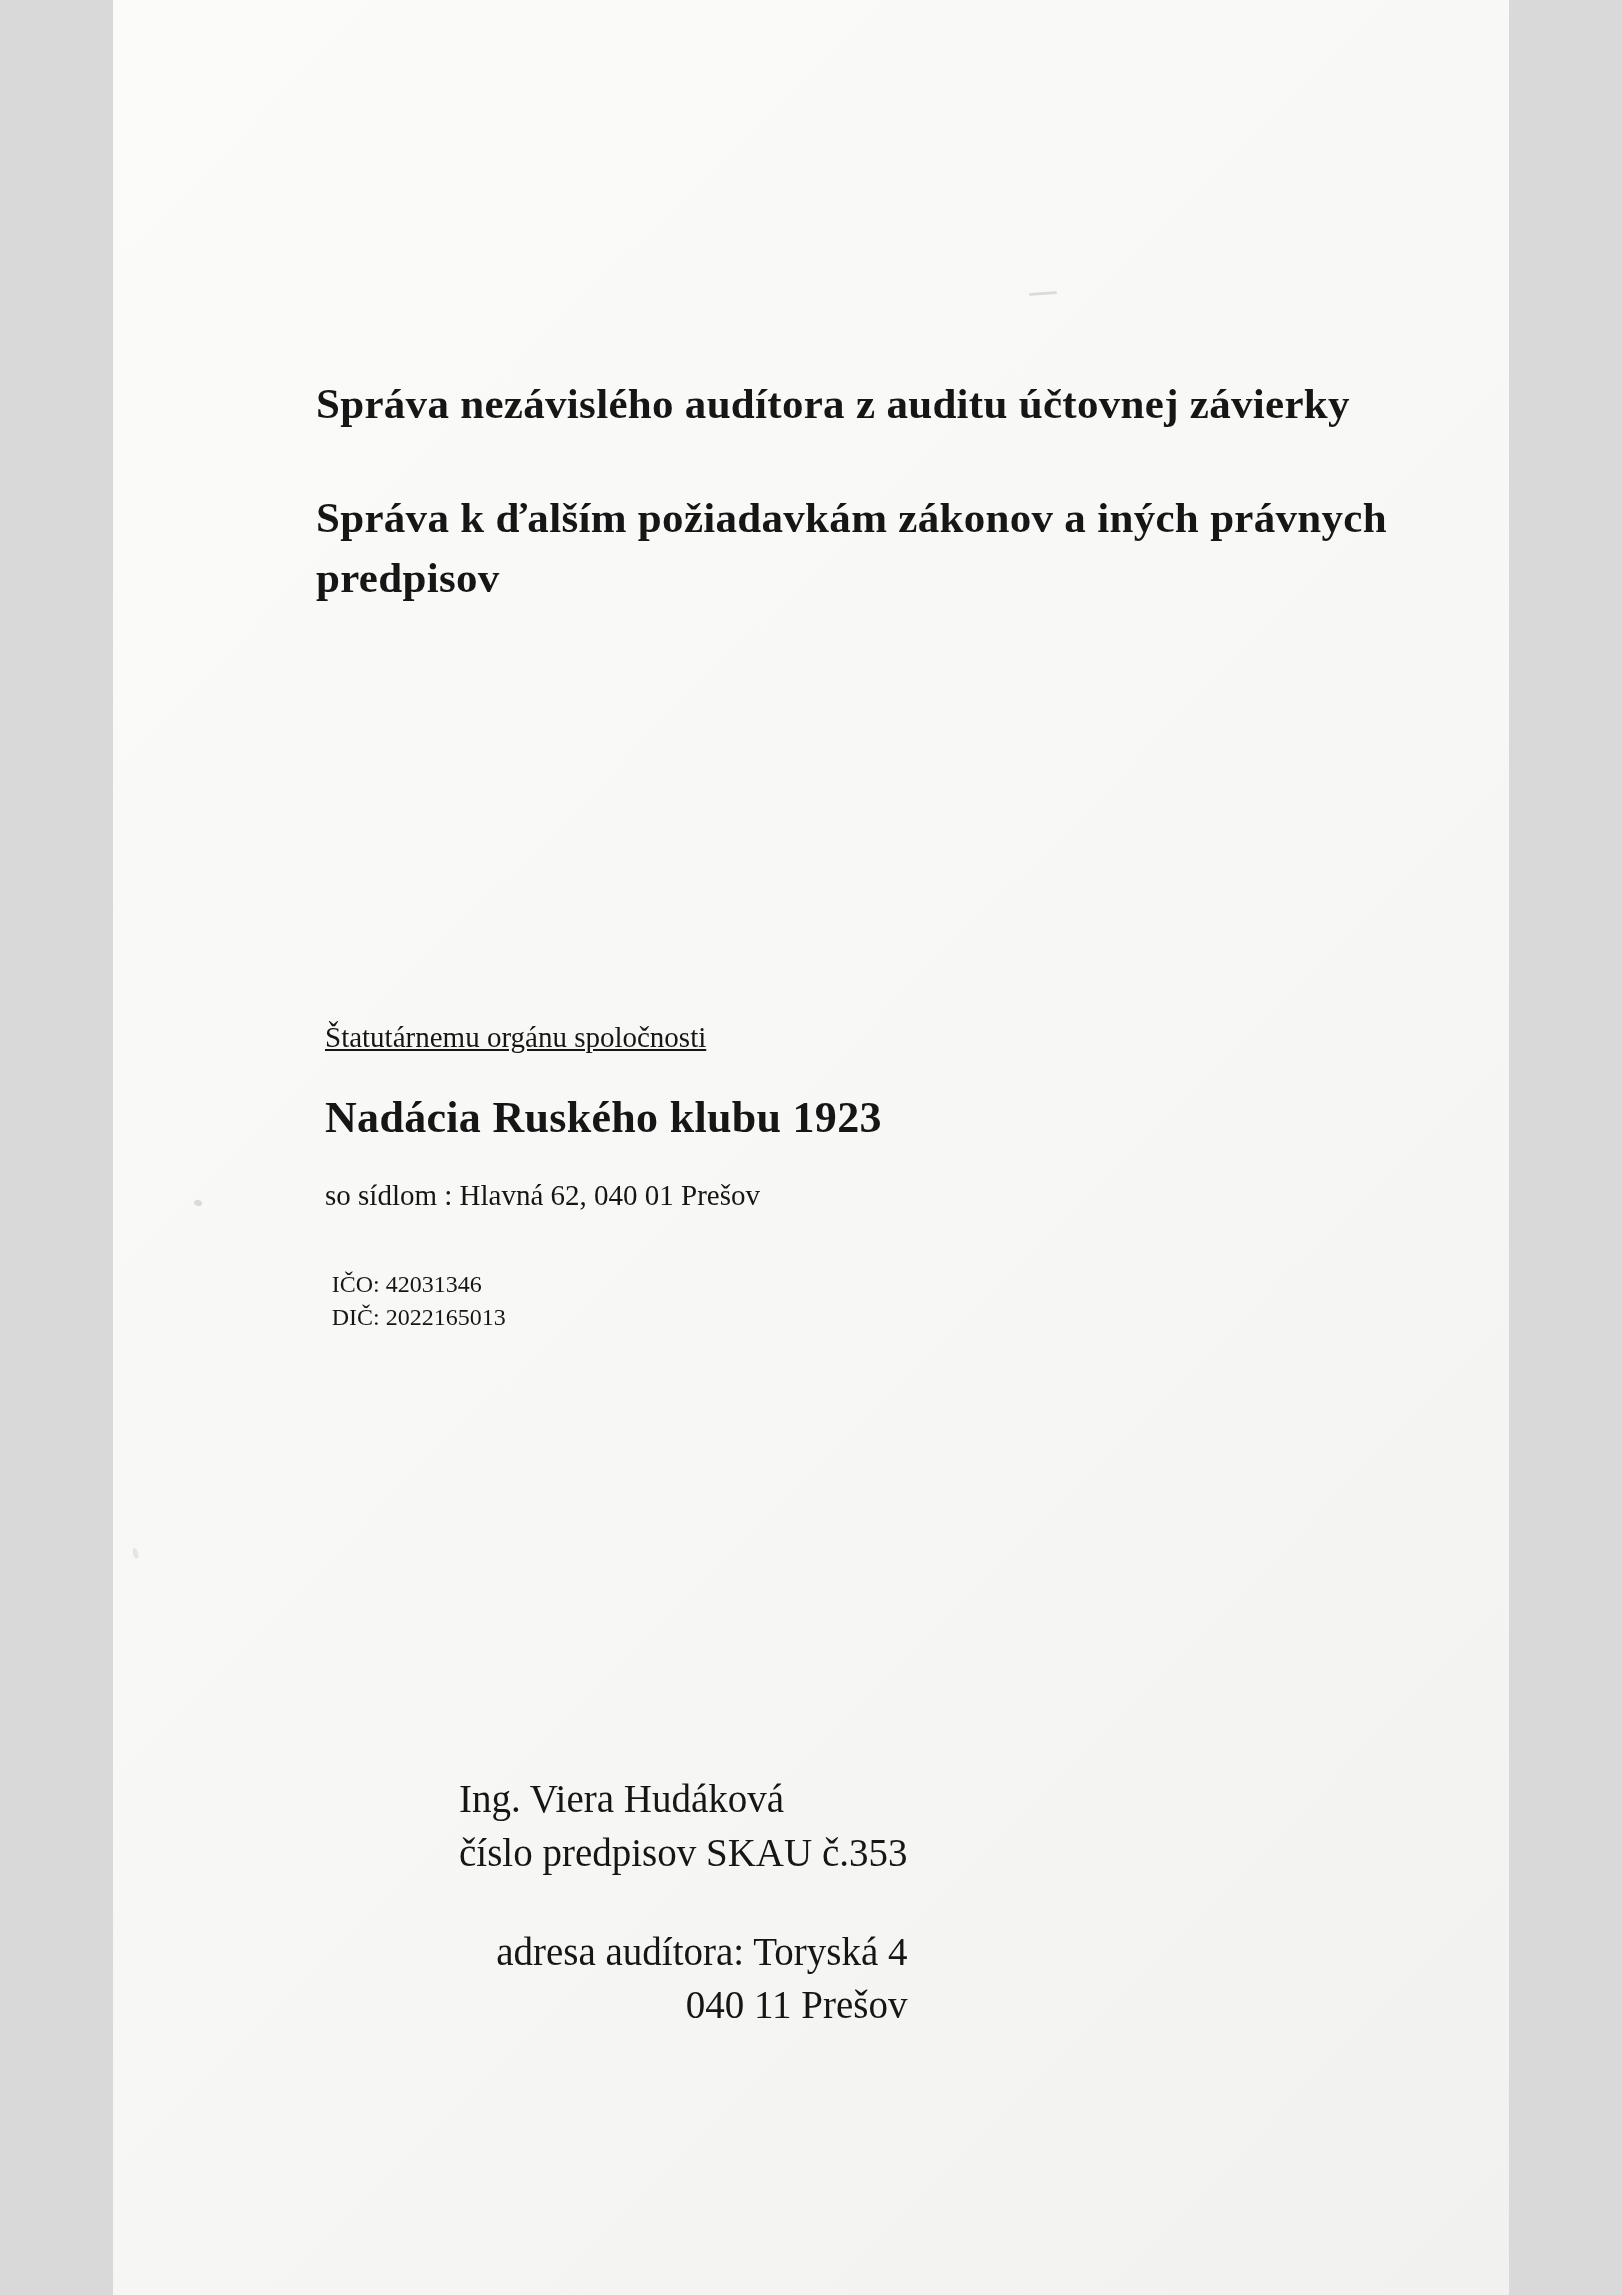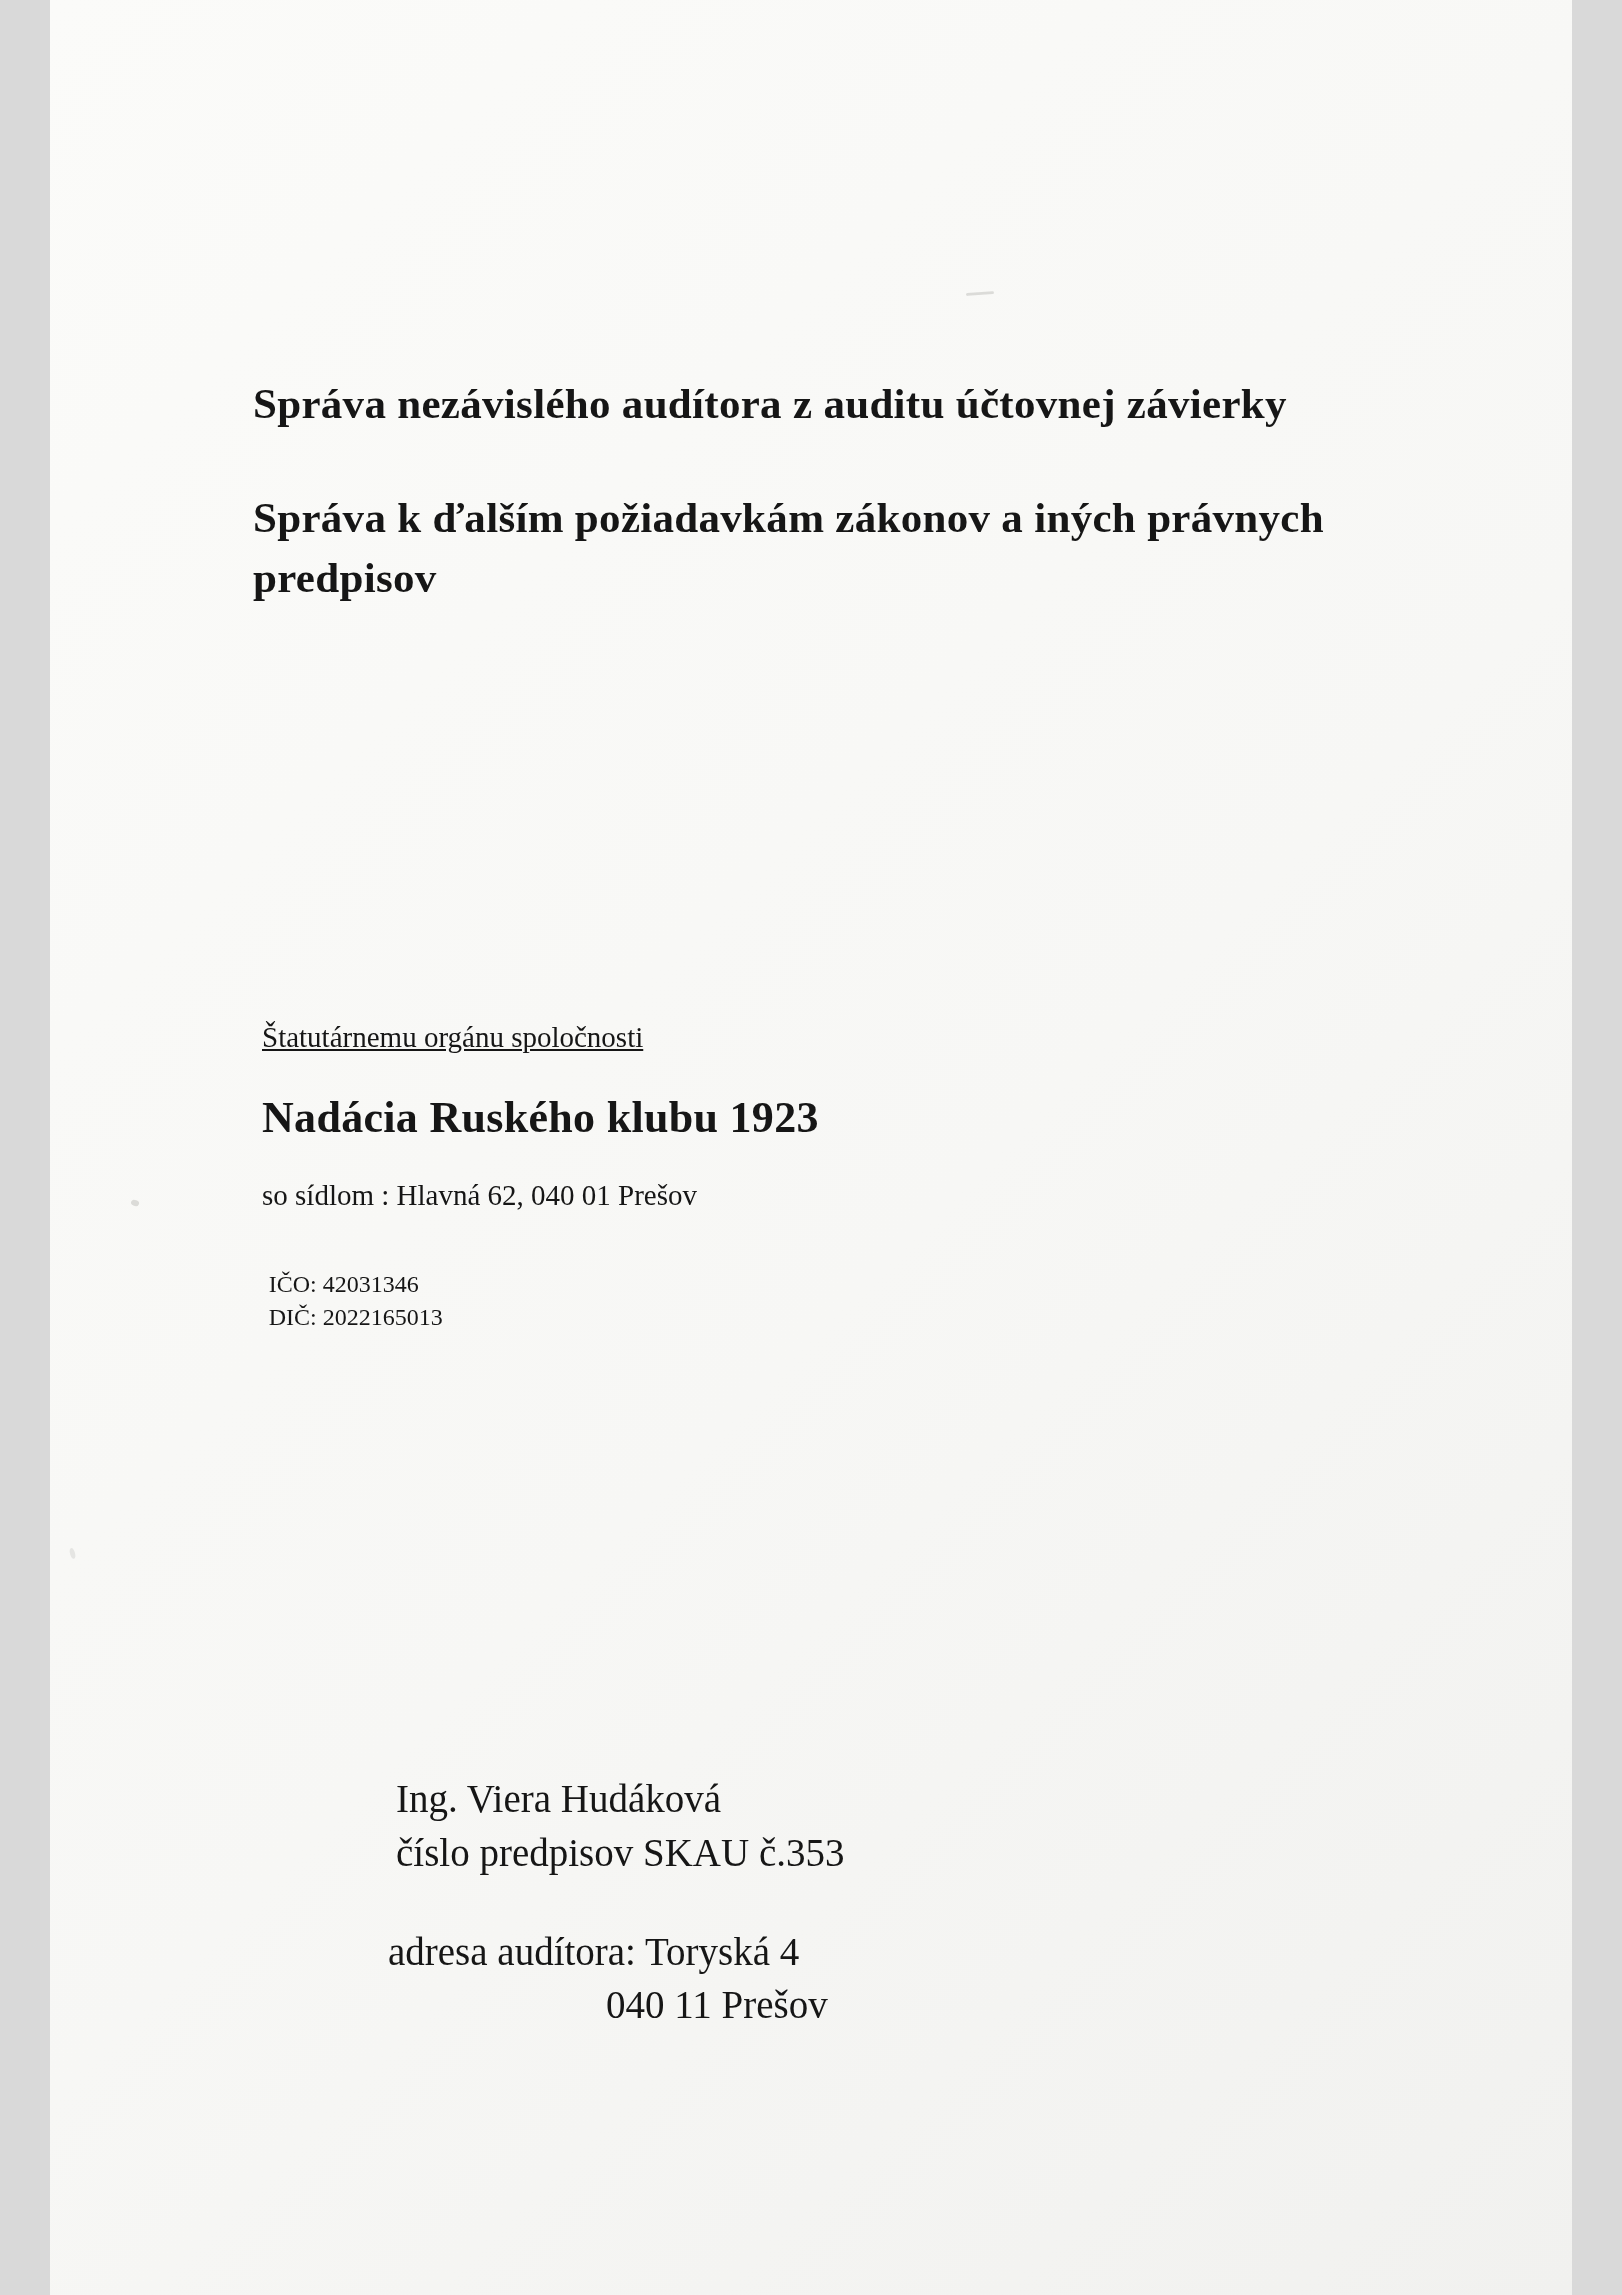--- a/index.html
+++ b/index.html
@@ -2,21 +2,21 @@
 <html style="font-size:10.7px"><head>
   <meta charset="utf-8">
   <style>
     html, body {
       margin: 0;
       padding: 0;
       background: #d9d9d9;
     }
     .page {
       position: relative;
-      width: 1522px;
+      width: 1396px;
       height: 2295px;
       margin: 0 auto;
       background: linear-gradient(135deg, #fbfbf9 0%, #f7f7f5 55%, #f1f1ef 100%);
       color: #161616;
       font-family: "Liberation Serif", "DejaVu Serif", serif;
       overflow: hidden;
     }
 
     
     .title-block {
@@ -66,21 +66,21 @@
     
     .auditor-block {
       position: absolute;
       left: 338px;
       top: 1772px;
       font-size: 39px;
       line-height: 1.38;
     }
     .auditor-name-line { margin-left: 8px; }
     .auditor-license-line { margin-left: 8px; }
-    .auditor-address { margin-top: 45px; }
+    .auditor-address { margin-top: 45px; text-align: right; }
     .auditor-address-line2 { margin-left: 218px; }
 
     
     .artifact {
       position: absolute;
       background: #c3c3c0;
       opacity: 0.55;
     }
     .artifact-dash {
       left: 916px;

